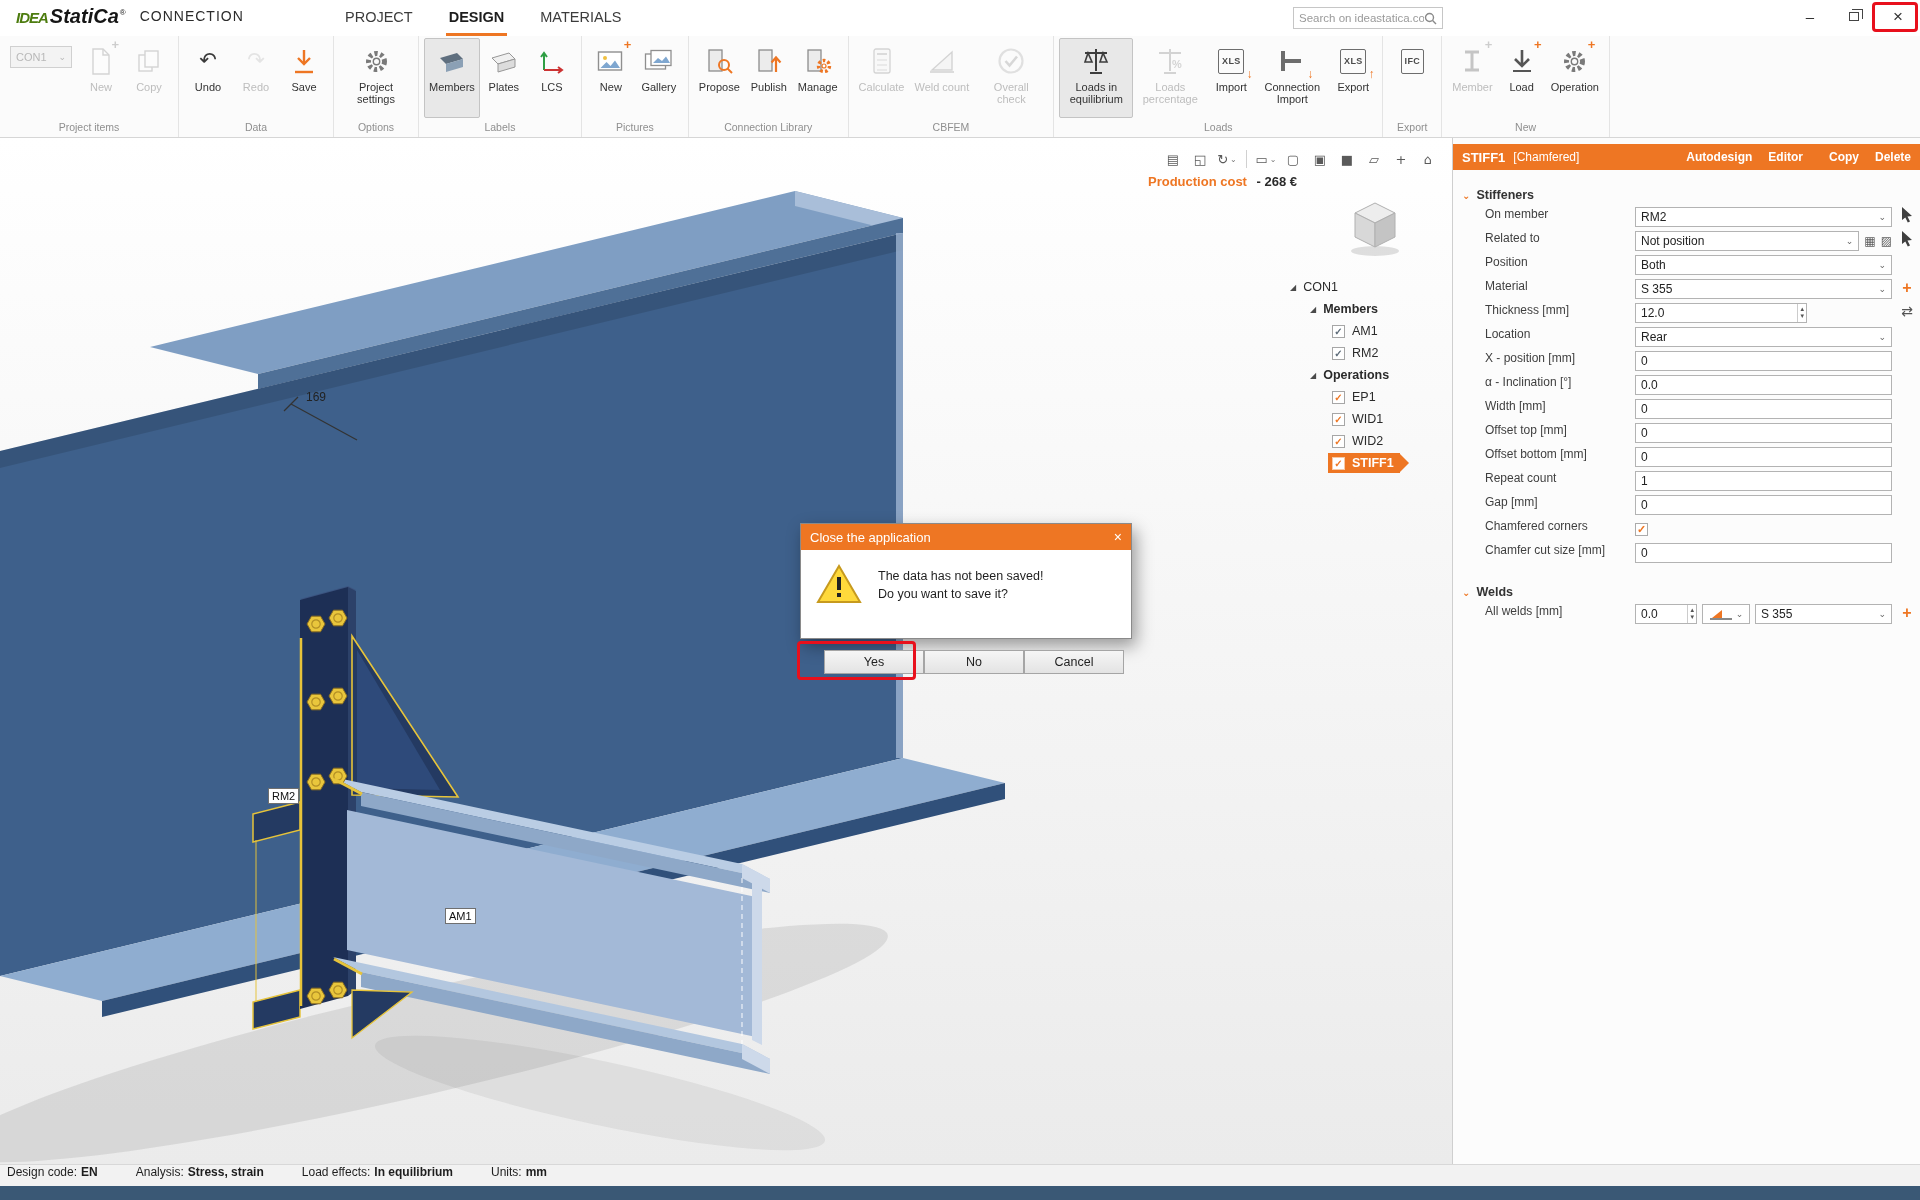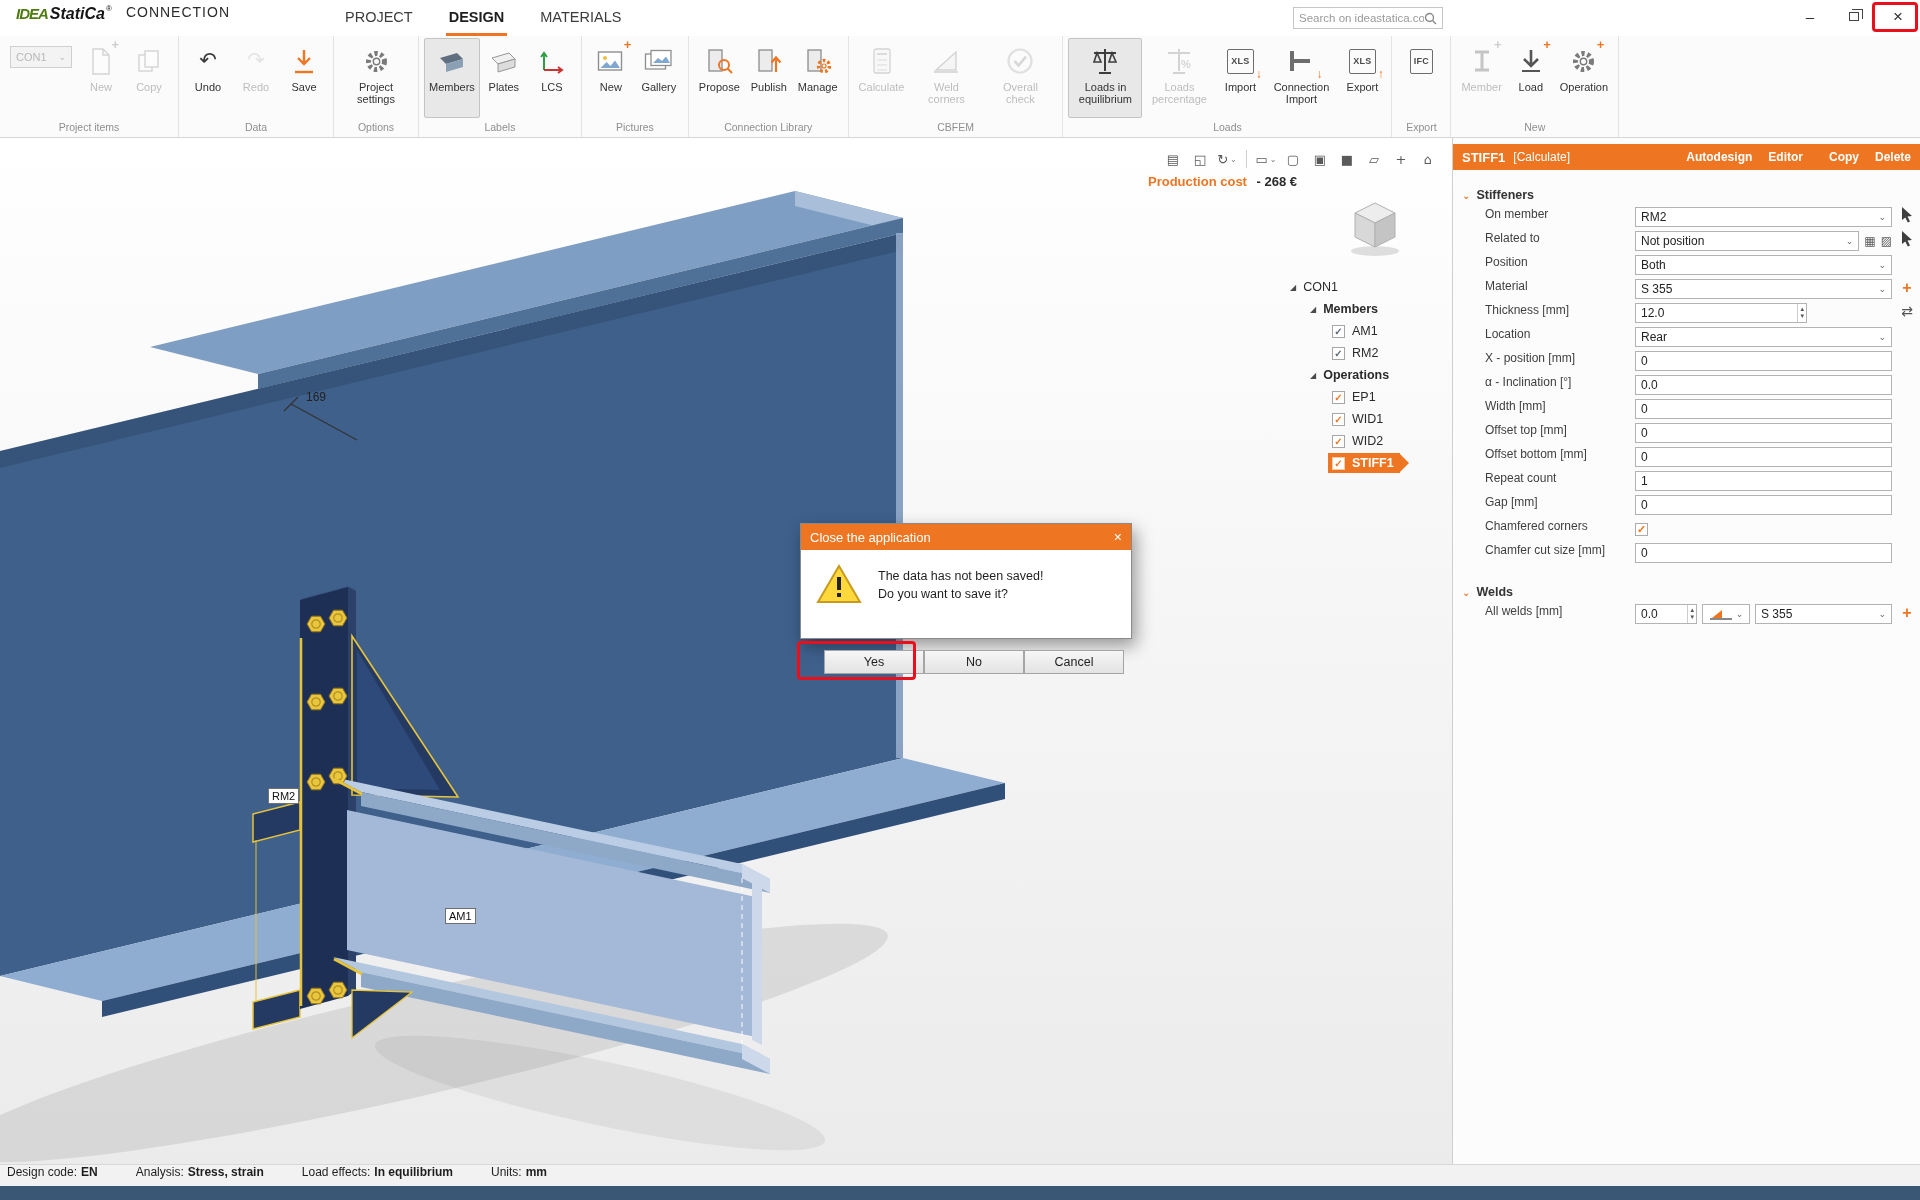--- a/index.html
+++ b/index.html
@@ -4,21 +4,21 @@
 <style>
 *{box-sizing:border-box;margin:0;padding:0}
 html,body{width:1920px;height:1200px}
 body{font-family:"Liberation Sans",sans-serif;background:#fff;overflow:hidden}
 .app{position:relative;width:1920px;height:1200px;background:#fff;overflow:hidden}
 
 
 .titlebar{position:absolute;top:0;left:0;width:1920px;height:36px;background:#fff}
 .logo{position:absolute;left:16px;top:5px;display:flex;align-items:baseline}
 .logo .l1{font-weight:900;font-style:italic;font-size:15px;color:#4d7c0f;letter-spacing:-1px}
-.logo .l2{font-weight:bold;font-style:italic;font-size:16px;color:#151515;margin-left:2px}
+.logo .l2{font-weight:bold;font-style:italic;font-size:20px;color:#151515;margin-left:2px}
 .logo .lr{font-size:8px;vertical-align:super;color:#151515;margin-left:1px;position:relative;top:-8px}
 .logo .appname{font-size:14px;color:#2b2b2b;letter-spacing:1px;margin-left:14px;font-style:normal;font-weight:normal;position:relative;top:-2px}
 .tb-tabs{position:absolute;left:342px;top:0;height:36px;display:flex;gap:30px}
 .tb-tab{height:36px;line-height:34px;font-size:14.5px;color:#3c3c3c;padding:0 3px;border-bottom:3px solid transparent}
 .tb-tab.active{font-weight:bold;color:#1d1d1d;border-bottom:3px solid #ee7623}
 .search{position:absolute;left:1293px;top:7px;width:150px;height:22px;border:1px solid #c6c6c6;background:#fff;display:flex;align-items:center;padding:0 5px}
 .search input{border:none;outline:none;flex:1;font-size:11.5px;color:#555;font-family:"Liberation Sans",sans-serif;background:transparent;min-width:0}
 .search input::placeholder{color:#9a9a9a}
 .winbtns{position:absolute;right:0;top:0;height:33px;display:flex}
 .winbtn{width:44px;height:33px;display:flex;align-items:center;justify-content:center;color:#333;font-size:15px}
@@ -345,21 +345,21 @@
             </div>
           <span>Calculate</span>
         </div>
         <div class="rbtn disabled">
           <div class="ric">
               <svg width="26" height="26" viewBox="0 0 26 26">
                 <path d="M3 22h20V4z" fill="#ededed" stroke="#9a9a9a" stroke-width="1.4"></path>
                 <line x1="1" y1="24" x2="25" y2="24" stroke="#9a9a9a" stroke-width="1.6"></line>
               </svg>
             </div>
-          <span>Weld corners</span>
+          <span>Weld count</span>
         </div>
         <div class="rbtn disabled">
           <div class="ric">
               <svg width="28" height="28" viewBox="0 0 28 28">
                 <circle cx="14" cy="14" r="11.5" fill="none" stroke="#e5b183" stroke-width="2.2"></circle>
                 <path d="M8.5 14l4 4.5 7.5-9" fill="none" stroke="#9aa5ad" stroke-width="2.6"></path>
               </svg>
             </div>
           <span>Overall check</span>
         </div>
@@ -652,21 +652,21 @@
           <span class="tlabel">STIFF1</span>
           <span class="selarrow"></span>
         </span>
       </div>
     </div>
   </div>
 
   <div class="props">
     <div class="phead">
       <span class="t">STIFF1</span>
-      <span class="sub">[Calculate]</span>
+      <span class="sub">[Chamfered]</span>
       <span class="hb first">Autodesign</span>
       <span class="hb">Editor</span>
       <span class="hb gap">Copy</span>
       <span class="hb">Delete</span>
     </div>
 
     <div class="psec">
       <span class="chev">⌄</span>
       <span>Stiffeners</span>
     </div>

